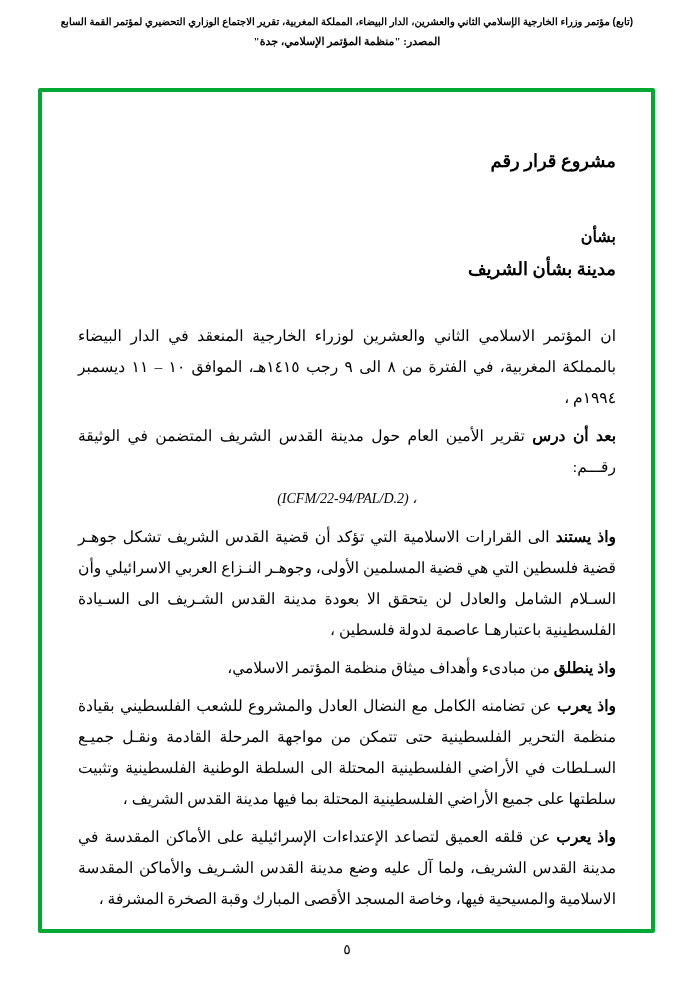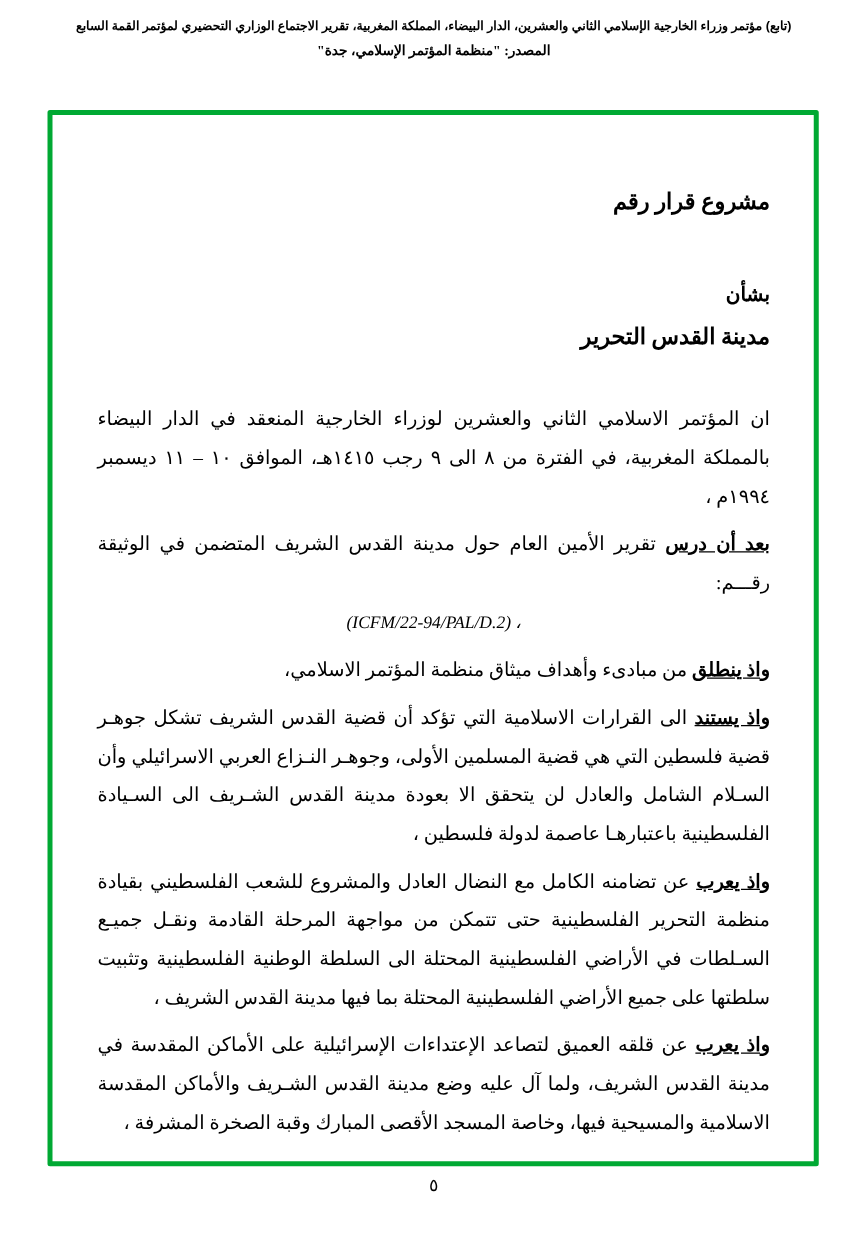--- a/index.html
+++ b/index.html
@@ -87,21 +87,20 @@
     font-size: 15.5px;
     line-height: 31px;
     margin: 0 0 7px 0;
     text-align: justify;
     text-justify: inter-word;
   }
   p.para.tight {
     margin-bottom: 2px;
   }
   .u {
-    text-decoration: underline;
     font-weight: bold;
   }
   .doccode {
     font-family: "Liberation Serif", "DejaVu Serif", serif;
     font-size: 14px;
     direction: ltr;
     unicode-bidi: embed;
     font-style: italic;
   }
   .code-line {
@@ -132,40 +131,40 @@
     <div class="header-line2">المصدر: "منظمة المؤتمر الإسلامي، جدة"</div>
   </div>
 
   <div class="frame"></div>
 
   <div class="content">
 
     <div class="title-block">
       <div class="title-line">مشروع قرار رقم</div>
       <div class="title-line small">بشأن</div>
-      <div class="title-line">مدينة القدس التحرير</div>
+      <div class="title-line">مدينة بشأن الشريف</div>
     </div>
 
     <p class="para">
       <span>ان المؤتمر الاسلامي الثاني والعشرين لوزراء الخارجية المنعقد في الدار البيضاء بالمملكة المغربية، في الفترة من ٨ الى ٩ رجب ١٤١٥هـ، الموافق ١٠ – ١١ ديسمبر ١٩٩٤م ،</span>
     </p>
 
     <p class="para tight">
       <span class="u">بعد أن درس</span><span> تقرير الأمين العام حول مدينة القدس الشريف المتضمن في الوثيقة رقـــم:</span>
     </p>
     <p class="code-line">
       <span class="doccode">(ICFM/22-94/PAL/D.2) ،</span>
     </p>
 
     <p class="para">
-      <span class="u">واذ ينطلق</span><span> من مبادىء وأهداف ميثاق منظمة المؤتمر الاسلامي،</span>
+      <span class="u">واذ يستند</span><span> الى القرارات الاسلامية التي تؤكد أن قضية القدس الشريف تشكل جوهـر قضية فلسطين التي هي قضية المسلمين الأولى، وجوهـر النـزاع العربي الاسرائيلي وأن السـلام الشامل والعادل لن يتحقق الا بعودة مدينة القدس الشـريف الى السـيادة الفلسطينية باعتبارهـا عاصمة لدولة فلسطين ،</span>
     </p>
 
     <p class="para">
-      <span class="u">واذ يستند</span><span> الى القرارات الاسلامية التي تؤكد أن قضية القدس الشريف تشكل جوهـر قضية فلسطين التي هي قضية المسلمين الأولى، وجوهـر النـزاع العربي الاسرائيلي وأن السـلام الشامل والعادل لن يتحقق الا بعودة مدينة القدس الشـريف الى السـيادة الفلسطينية باعتبارهـا عاصمة لدولة فلسطين ،</span>
+      <span class="u">واذ ينطلق</span><span> من مبادىء وأهداف ميثاق منظمة المؤتمر الاسلامي،</span>
     </p>
 
 
     <p class="para">
       <span class="u">واذ يعرب</span><span> عن تضامنه الكامل مع النضال العادل والمشروع للشعب الفلسطيني بقيادة منظمة التحرير الفلسطينية حتى تتمكن من مواجهة المرحلة القادمة ونقـل جميـع السـلطات في الأراضي الفلسطينية المحتلة الى السلطة الوطنية الفلسطينية وتثبيت سلطتها على جميع الأراضي الفلسطينية المحتلة بما فيها مدينة القدس الشريف ،</span>
     </p>
 
     <p class="para">
       <span class="u">واذ يعرب</span><span> عن قلقه العميق لتصاعد الإعتداءات الإسرائيلية على الأماكن المقدسة في مدينة القدس الشريف، ولما آل عليه وضع مدينة القدس الشـريف والأماكن المقدسة الاسلامية والمسيحية فيها، وخاصة المسجد الأقصى المبارك وقبة الصخرة المشرفة ،</span>
     </p>

